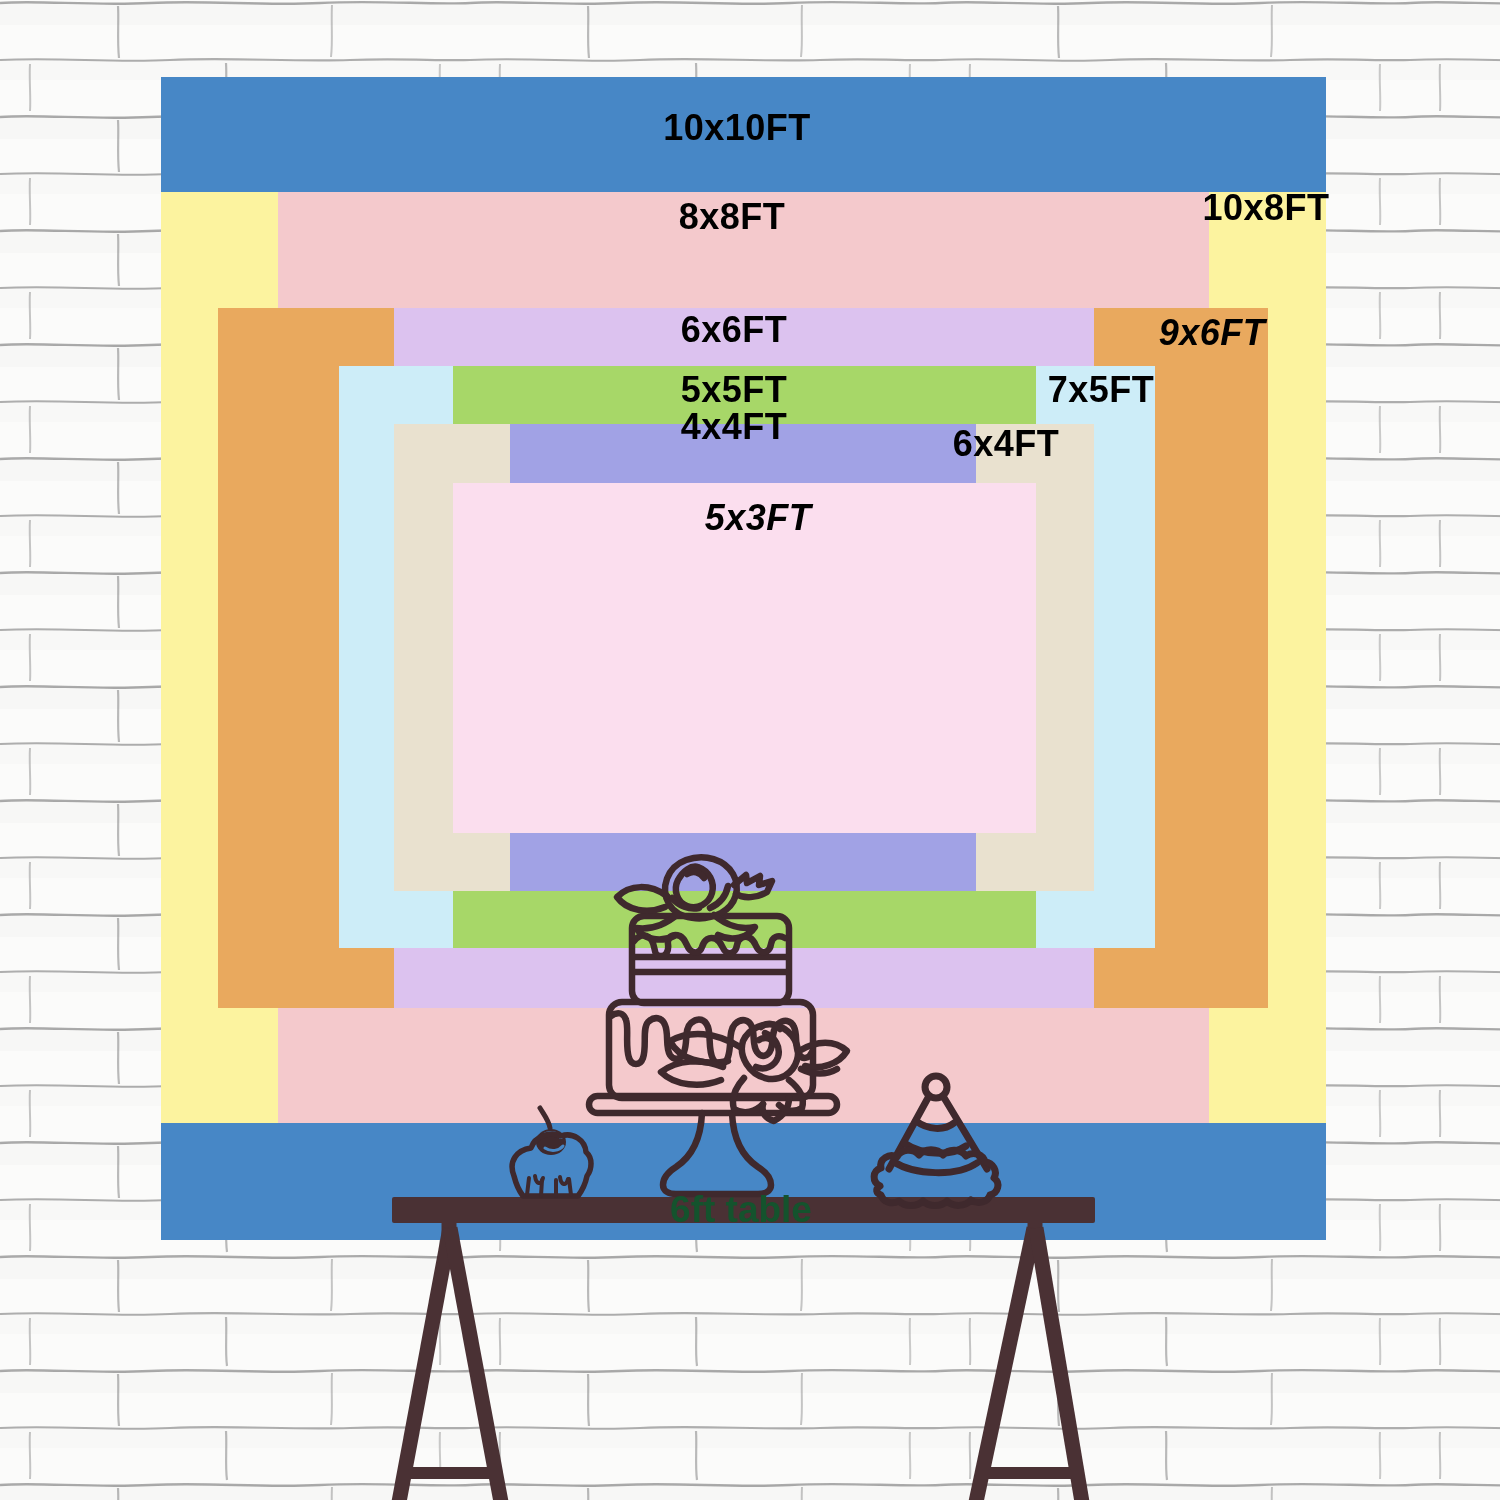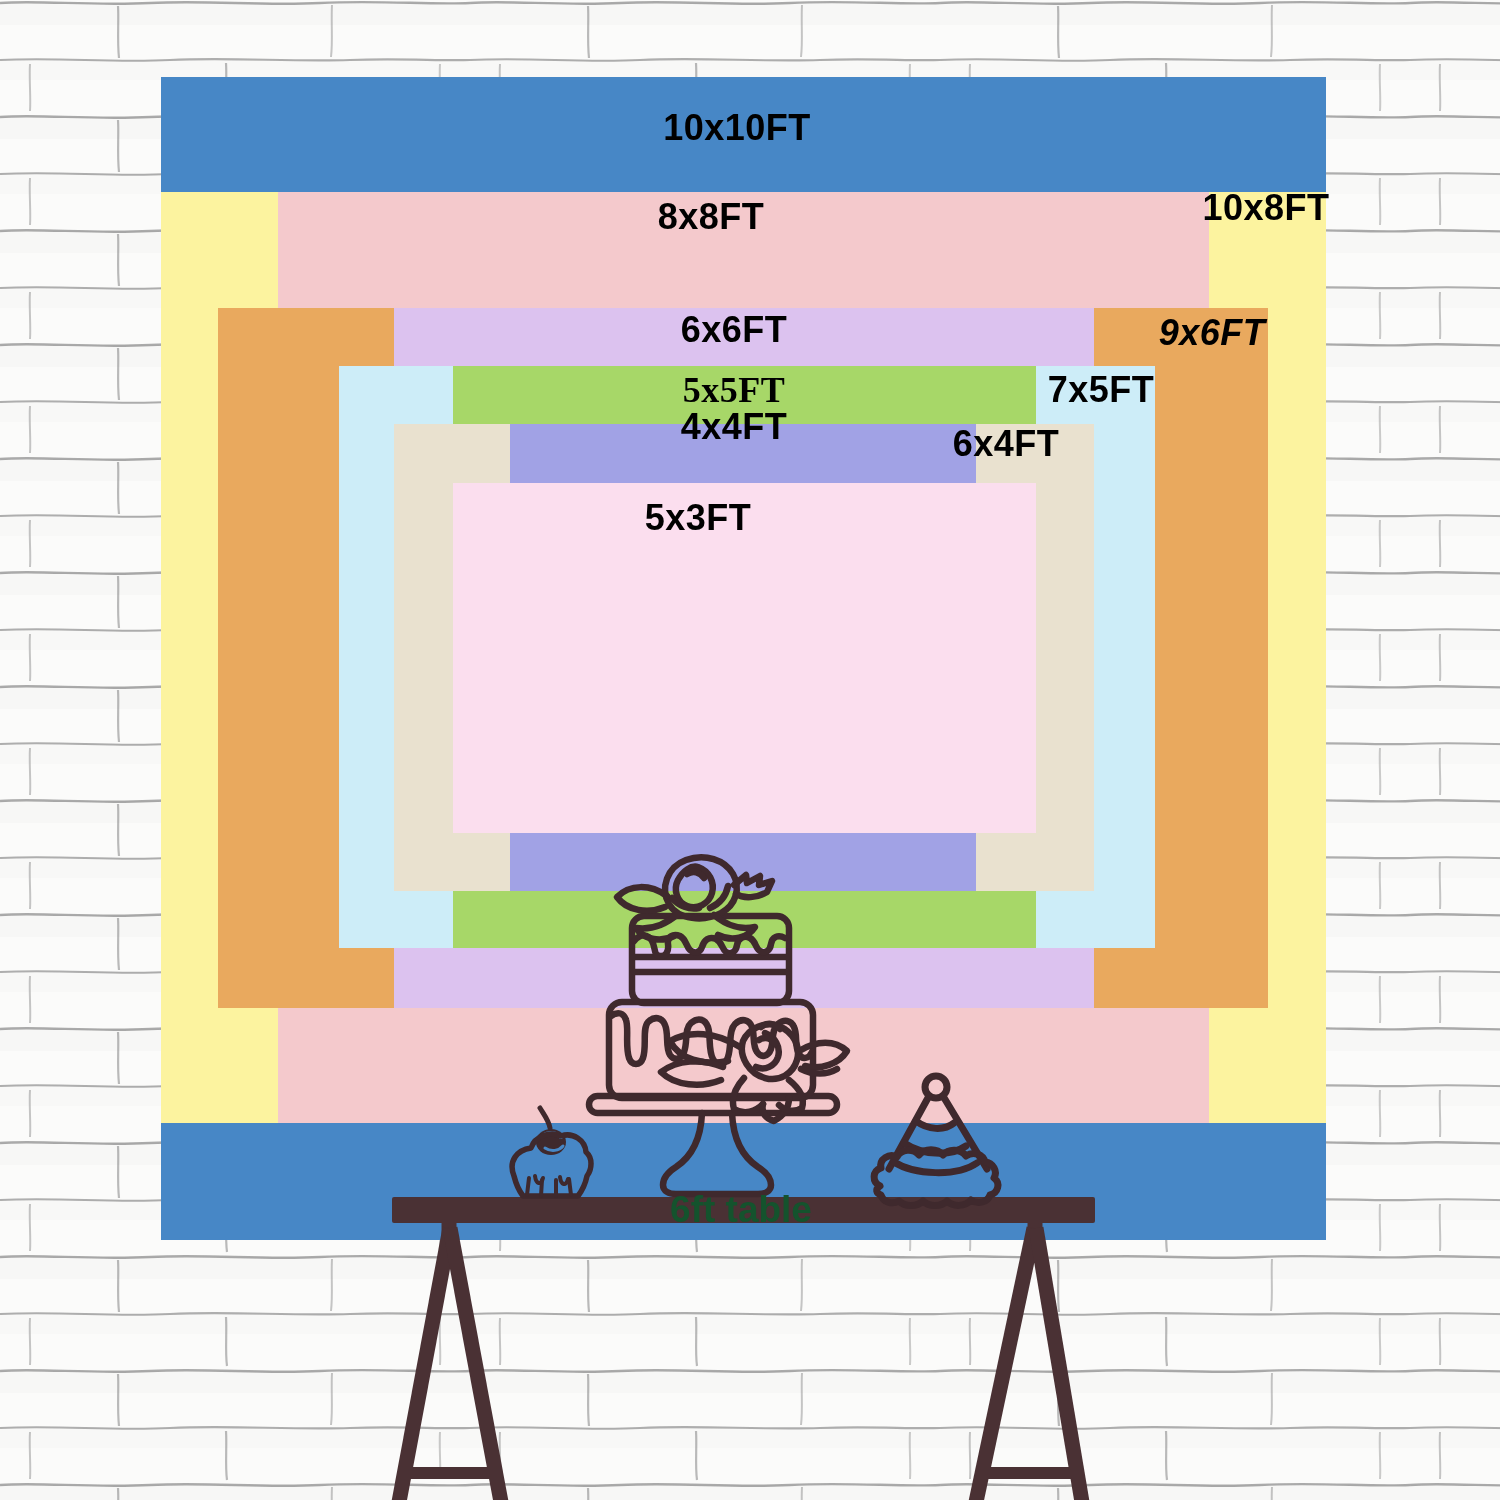--- a/index.html
+++ b/index.html
@@ -13,29 +13,29 @@
   .r-9x6{left:218px;top:308px;width:1050px;height:700px;}
   .r-6x6{left:394px;top:308px;width:700px;height:700px;}
   .r-7x5{left:339px;top:366px;width:816px;height:582px;}
   .r-5x5{left:453px;top:366px;width:583px;height:582px;}
   .r-6x4{left:394px;top:424px;width:700px;height:467px;}
   .r-4x4{left:510px;top:424px;width:466px;height:467px;}
   .r-5x3{left:453px;top:483px;width:583px;height:350px;}
   .size-label{position:absolute;z-index:4;transform:translate(-50%,-50%);
     font-size:36px;font-weight:600;color:#000;white-space:nowrap;letter-spacing:0.5px;}
   .l-10x10{left:737px;top:128px;}
-  .l-8x8{left:711px;top:217px;}
+  .l-8x8{left:732px;top:217px;}
   .l-10x8{left:1266px;top:208px;}
   .l-6x6{left:734px;top:330px;}
   .l-9x6{left:1212px;top:333px;font-style:italic;}
-  .l-5x5{left:734px;top:390px;font-family:Liberation Serif, serif;}
+  .l-5x5{left:734px;top:390px;}
   .l-7x5{left:1101px;top:390px;}
   .l-4x4{left:734px;top:427px;}
   .l-6x4{left:1006px;top:444px;}
-  .l-5x3{left:698px;top:518px;}
+  .l-5x3{left:758px;top:518px;font-style:italic;}
   #decor{position:absolute;left:0;top:0;z-index:3;pointer-events:none;}
   .table-label{position:absolute;z-index:5;transform:translate(-50%,-50%);
     left:741px;top:1210px;font-size:37px;font-weight:700;color:#14532d;white-space:nowrap;}
 </style>
 </head>
 <body>
 
 <div id="stage">
 
   <svg id="wall" width="1500" height="1500" viewBox="0 0 1500 1500">

